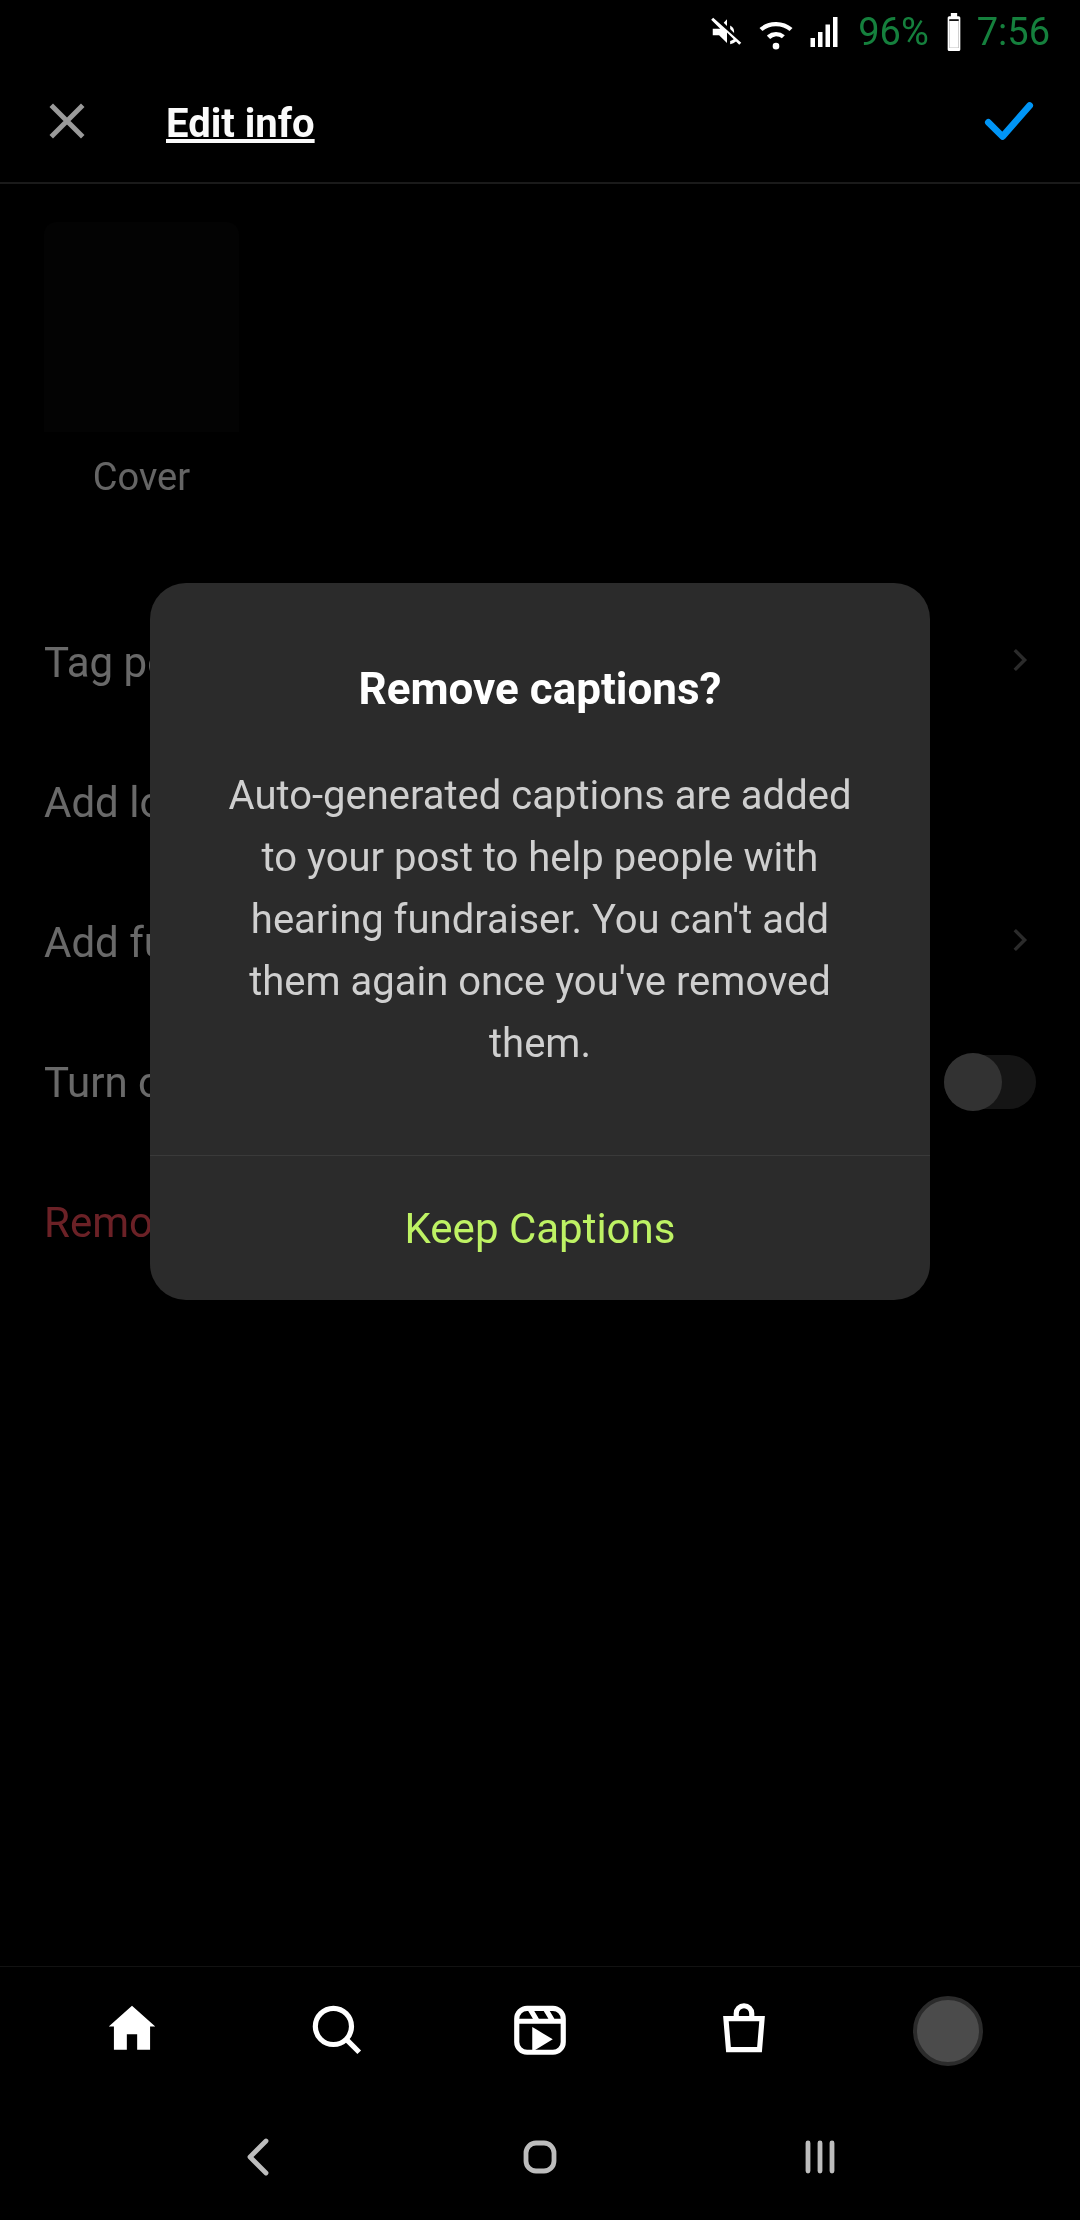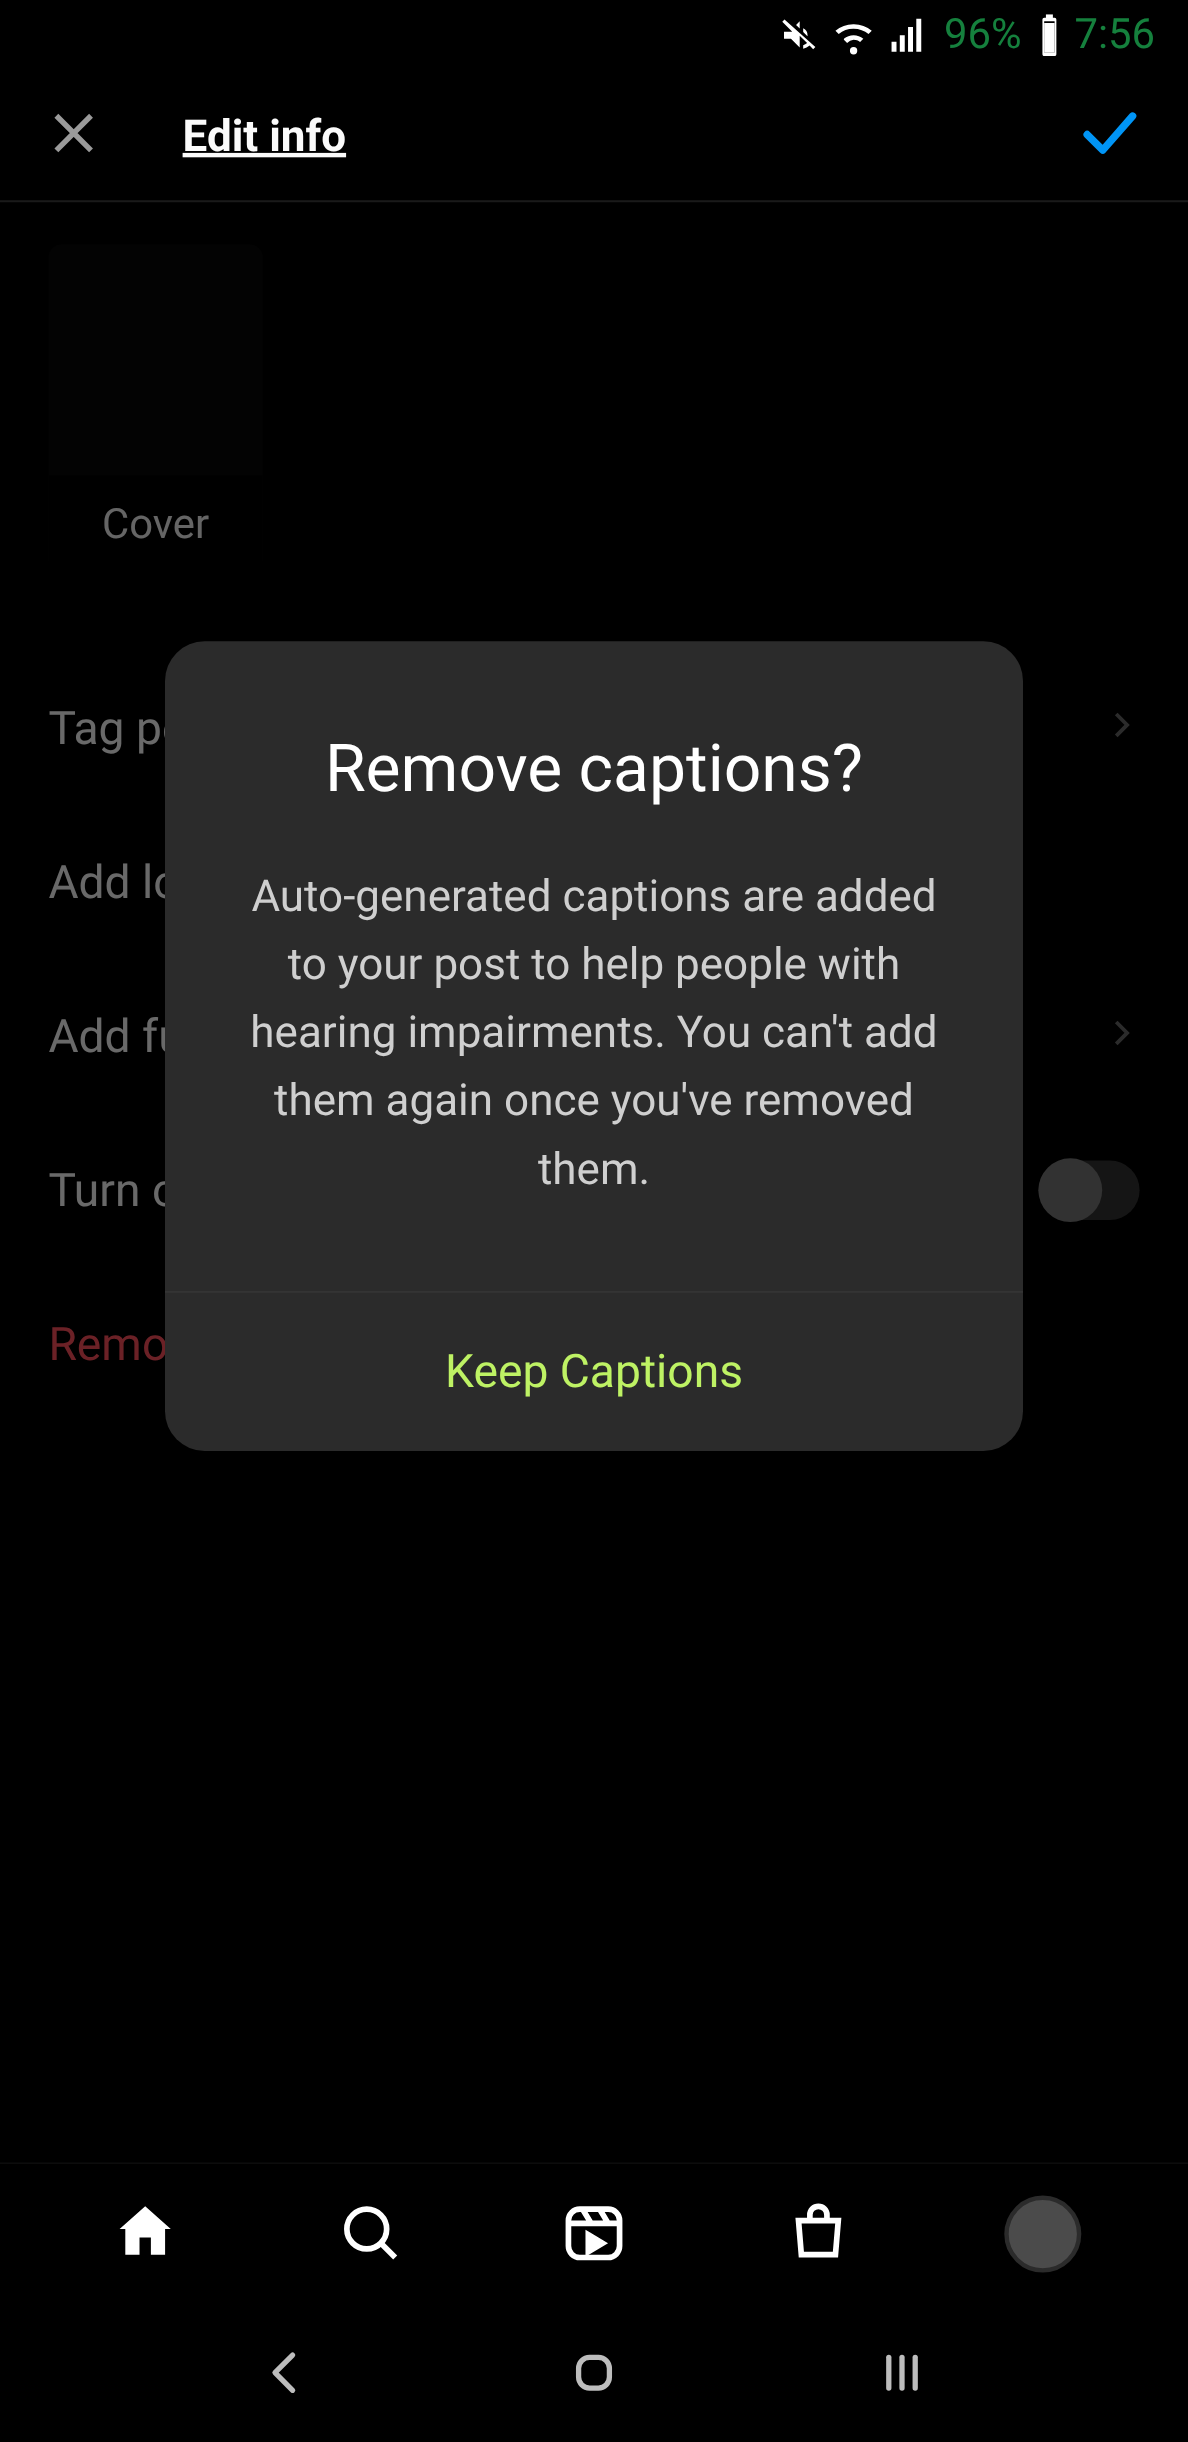--- a/index.html
+++ b/index.html
@@ -139,22 +139,22 @@
       border-radius: 36px;
       overflow: hidden;
       display: flex;
       flex-direction: column;
     }
     .dialog .d-content {
       padding: 80px 60px 80px 60px;
       text-align: center;
     }
     .dialog .d-title {
-      font-size: 60px;
-      font-weight: 400;
+      font-size: 44px;
+      font-weight: 700;
       color: #ffffff;
       margin-bottom: 50px;
     }
     .dialog .d-body {
       font-size: 40px;
       line-height: 62px;
       color: #cfcfcf;
     }
     .dialog .d-button {
       height: 145px;
@@ -271,21 +271,21 @@
   </div>
 
   <div class="remove-link">Remove auto-generated captions</div>
 </div>
 
 <div class="scrim"></div>
 
 <div class="dialog">
   <div class="d-content">
     <div class="d-title">Remove captions?</div>
-    <div class="d-body">Auto-generated captions are added to your post to help people with hearing impairments. You can't add them again once you've removed them.</div>
+    <div class="d-body">Auto-generated captions are added to your post to help people with hearing fundraiser. You can't add them again once you've removed them.</div>
   </div>
   <div class="d-button normal">Keep Captions</div>
 </div>
 
 <div class="tab-bar">
   <div class="tab">
     <span>
       <svg width="62" height="62" viewBox="0 0 24 24" fill="#ffffff">
           <path d="M12 3l9 8h-2v9h-5v-6H10v6H5v-9H3l9-8z"></path>
         </svg>

